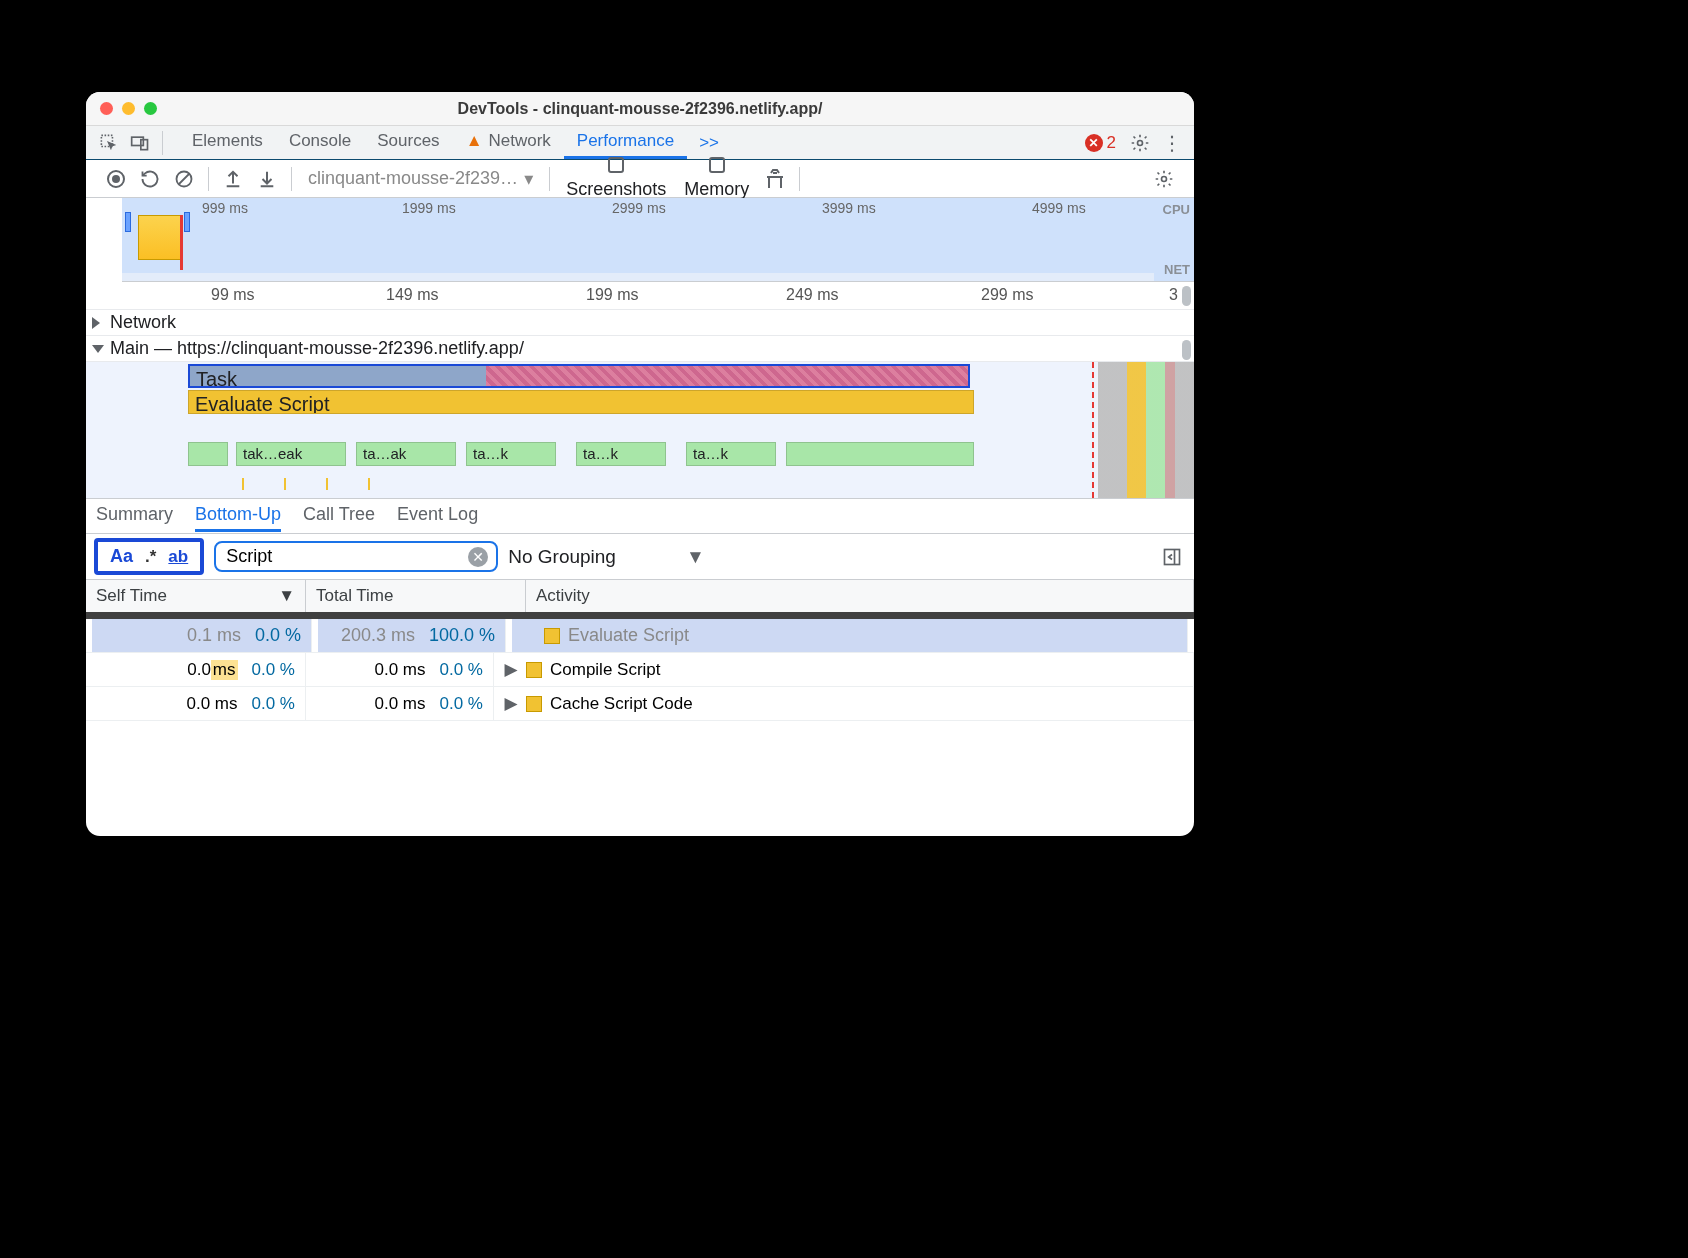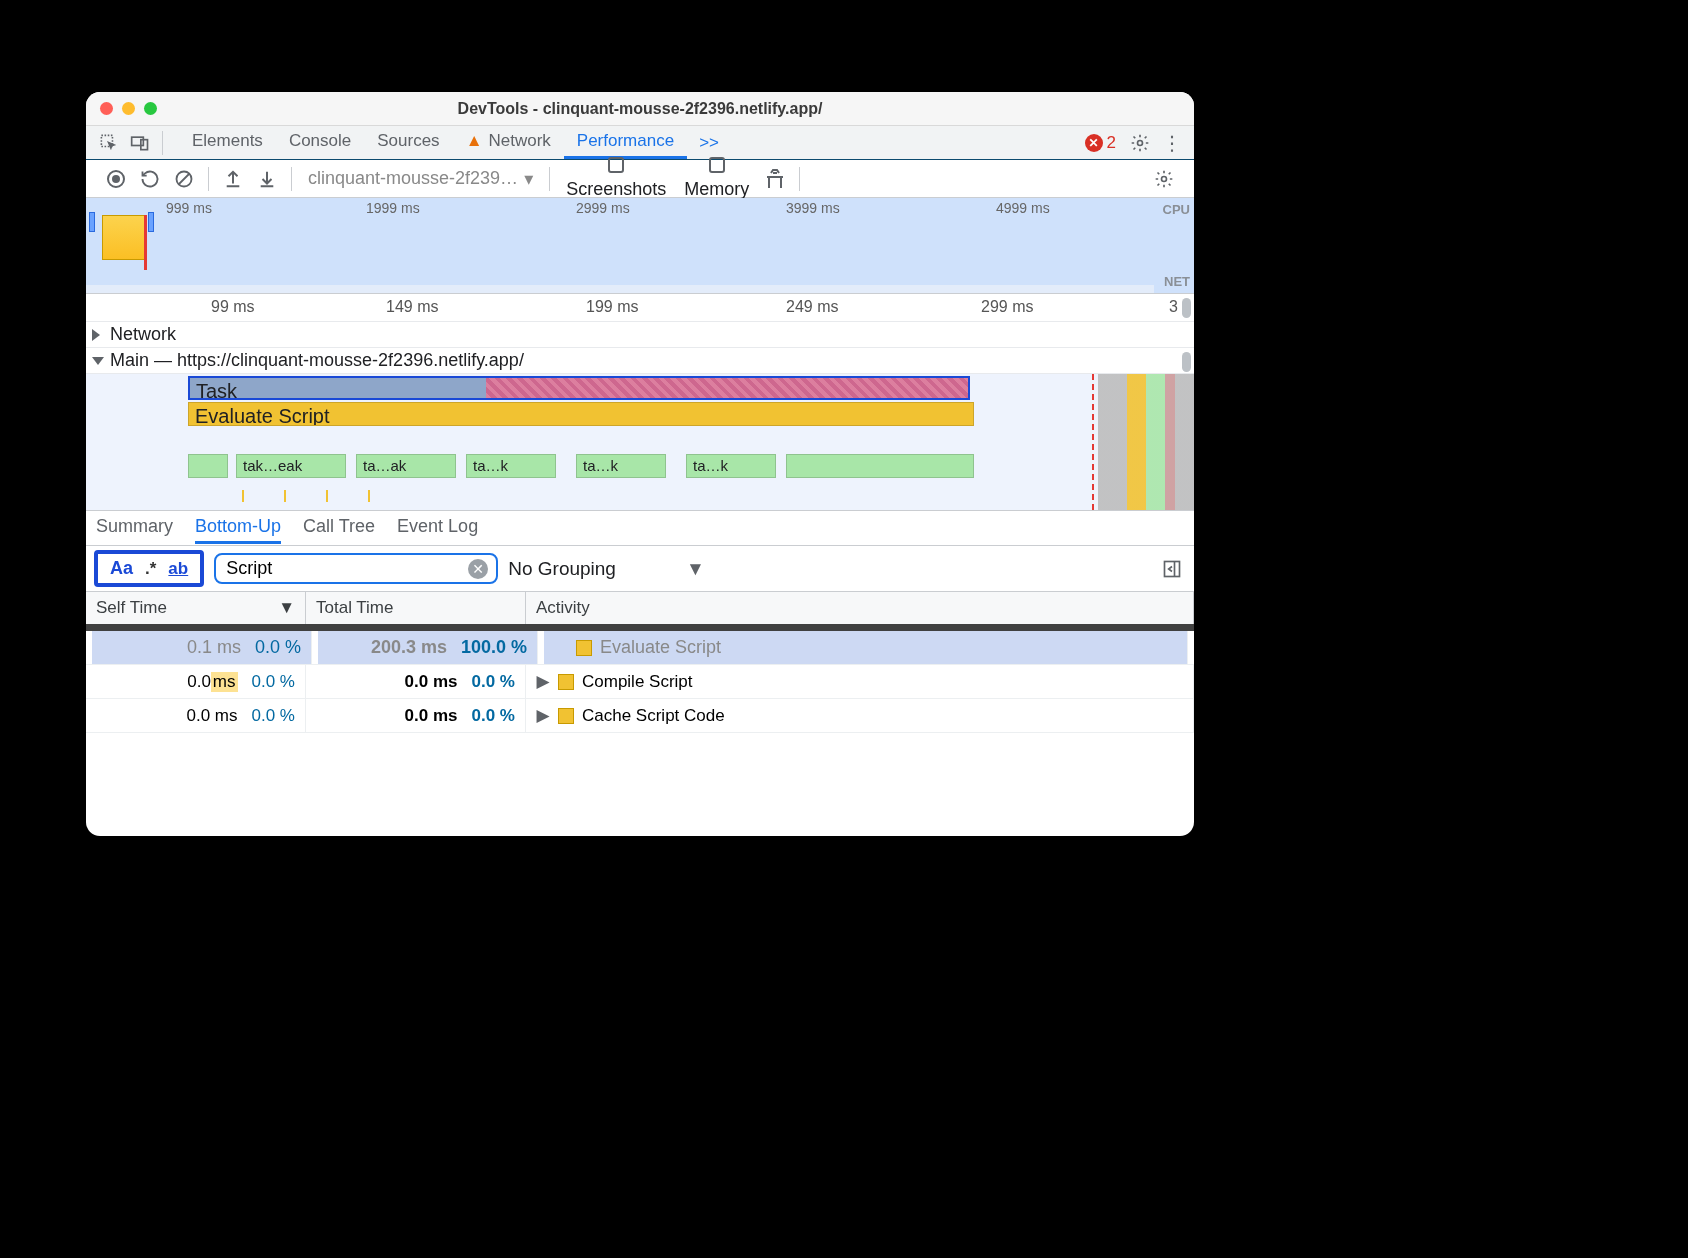--- a/index.html
+++ b/index.html
@@ -17,21 +17,21 @@
   .mtab { padding:0 13px; display:flex; align-items:center; font-size:17px; color:#5f6368; border-bottom:3px solid transparent; gap:6px; }
   .mtab.active { color:#1a73e8; border-bottom-color:#1a73e8; }
   .more-tabs { color:#1a73e8; font-size:17px; padding:0 8px; }
   .err-badge { display:flex; align-items:center; gap:4px; margin:0 6px; }
   .err-circle { width:18px; height:18px; border-radius:50%; background:#d93025; color:#fff; display:flex; align-items:center; justify-content:center; font-size:12px; font-weight:bold; }
   .toolbar { height:38px; border-bottom:1px solid #cacdd1; display:flex; align-items:center; padding:0 16px; gap:6px; background:#fff; }
   .tsep { width:1px; height:24px; background:#cacdd1; margin:0 4px; }
   .sel { color:#898989; font-size:18px; display:flex; align-items:center; gap:6px; padding:0 6px; }
   .chk { display:flex; align-items:center; gap:6px; font-size:18px; color:#202124; padding:0 6px;flex-direction:column; }
   .chk .box { width:16px; height:16px; border:2px solid #5f6368; border-radius:3px; }
-  .overview { height:96px; background:#cfe1fb; position:relative; border-bottom:1px solid #cacdd1; }
+  .overview { height:84px; background:#cfe1fb; position:relative; border-bottom:1px solid #cacdd1;margin-left:36px; }
   .ov-ticks { position:absolute; top:2px; left:0; right:40px; display:flex; font-size:14px; color:#666; }
   .ov-tick { position:absolute; top:0; }
   .ov-labels { position:absolute; right:4px; top:0; bottom:0; width:36px; display:flex; flex-direction:column; justify-content:space-between; font-size:13px; font-weight:600; color:#8a8f96; text-align:right; padding:4px 0; }
   .ov-handle { position:absolute; top:14px; width:6px; height:20px; background:#6aa2ff; border:1px solid #2a6adf; }
   .ov-thumb { position:absolute; left:16px; top:17px; width:44px; height:45px; background:linear-gradient(#fcd34d,#fbbf24); border:1px solid #c89a00; }
   .ov-strip { position:absolute; bottom:0; left:0; right:40px; height:8px; background:#e3ecfa; }
   .detail { position:relative; background:#fff; }
   .ruler { height:28px; border-bottom:1px solid #e8eaed; position:relative; font-size:16px; color:#555; }
   .rtk { position:absolute; top:4px; }
   .track-label { font-size:18px; color:#202124; padding:2px 6px; display:flex; align-items:center; gap:4px; border-bottom:1px solid #e8eaed; }
@@ -56,21 +56,21 @@
   .filter-input input { border:0; outline:0; font-size:18px; flex:1; }
   .clear-x { width:20px; height:20px; border-radius:50%; background:#9aa0a6; color:#fff; display:flex; align-items:center; justify-content:center; font-size:14px; }
   .group-sel { font-size:19px; color:#202124; display:flex; align-items:center; gap:70px; }
   .group-sel .caret { color:#5f6368; }
   .table { font-size:17px; }
   .thead { display:flex; background:#f7f8f9; border-bottom:7px solid #404040; }
   .th { padding:6px 10px; color:#3c4043; border-right:1px solid #cacdd1; display:flex; align-items:center; gap:6px; }
   .th.self{width:220px;justify-content:space-between;} .th.total{width:220px;} .th.act{flex:1;}
   .tr { display:flex; border-bottom:1px solid #eceff1; }
   .td { padding:6px 10px; border-right:1px solid #eceff1; display:flex; align-items:center; gap:8px; }
-  .td.self{width:220px;justify-content:flex-end;} .td.total{width:220px;justify-content:flex-end;font-weight:bold;} .td.act{flex:1;}
+  .td.self{width:220px;justify-content:flex-end;} .td.total{width:188px;justify-content:flex-end;} .td.act{flex:1;}
   .tr.sel .td { background:#cdd9f3; }
   .pct { color:#0369a1; margin-left:6px; }
   .ms-hl { background:#fde293; padding:0 2px; }
   .sq { width:16px; height:16px; background:#f1c232; border:1px solid #c89a00; }
   .exp { color:#5f6368; width:14px; text-align:center; }
   .gear svg { width:20px; height:20px; }
   .scroll-pill { position:absolute; right:3px; width:9px; height:20px; background:#bcc1c6; border-radius:5px; }
 </style>
 </head>
 <body>

